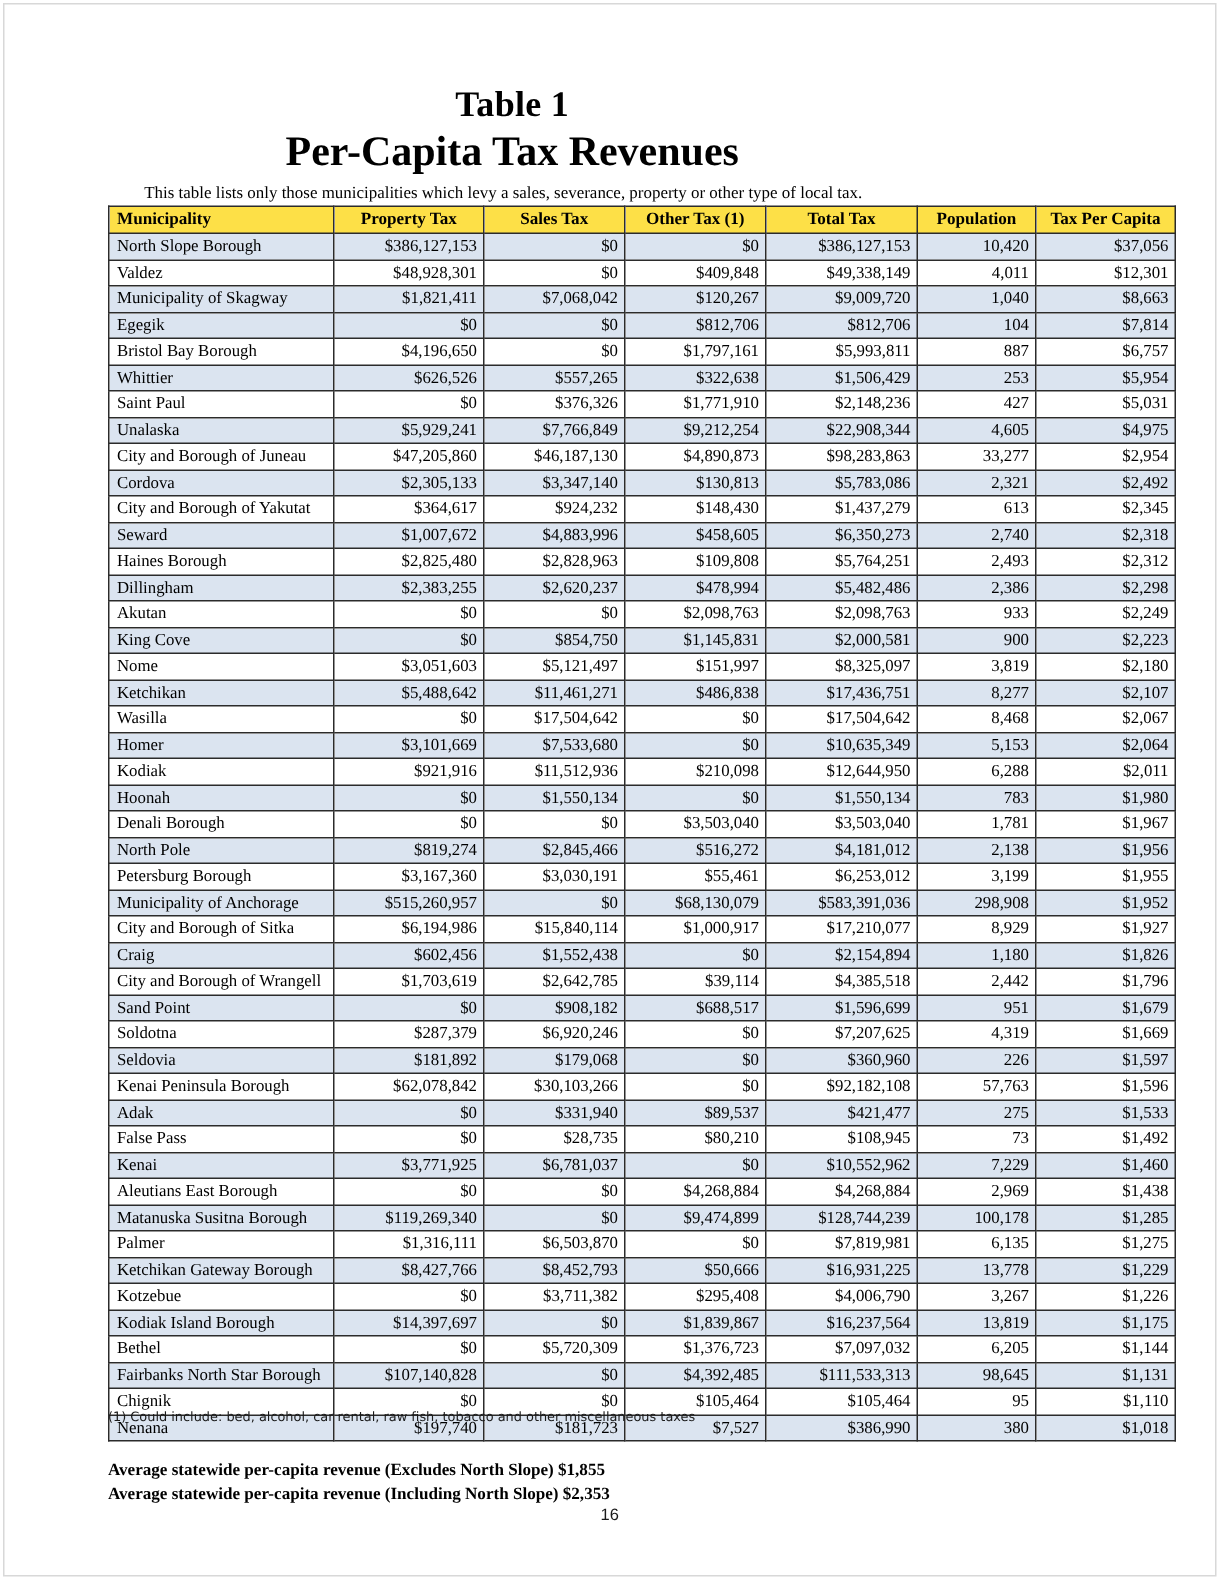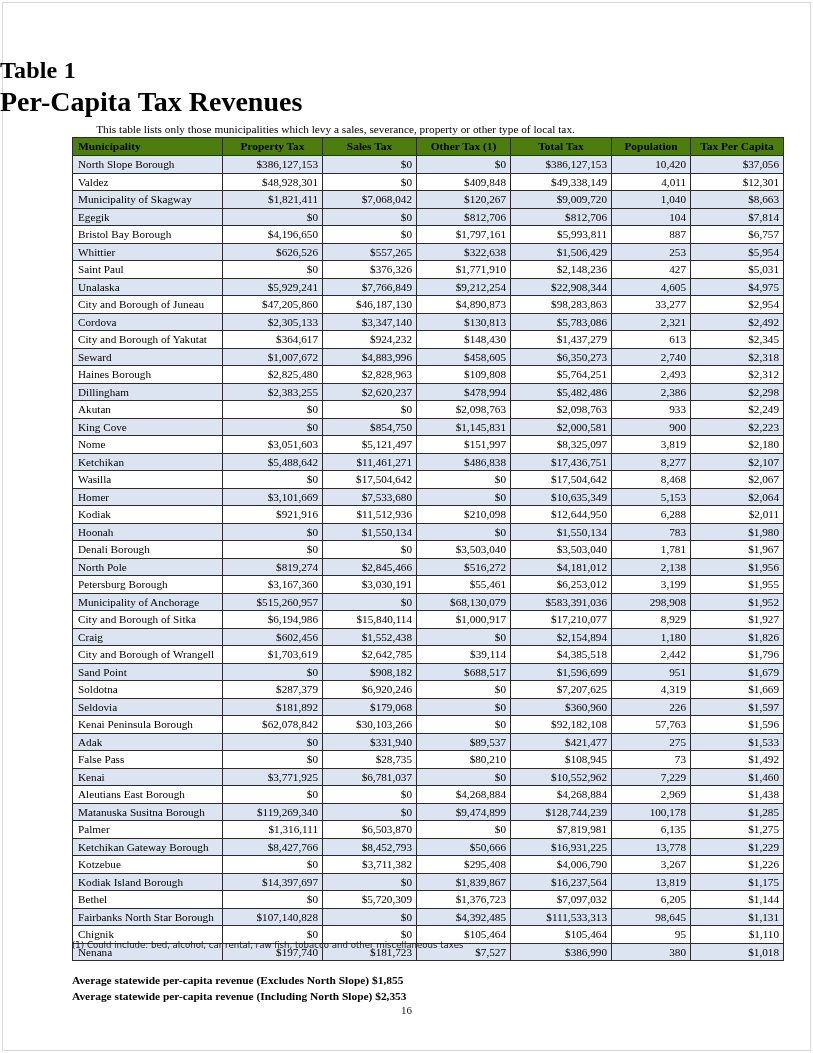--- a/index.html
+++ b/index.html
@@ -32,20 +32,21 @@
     box-sizing: border-box;
     pointer-events: none;
   }
 
   
   .title-block {
     position: absolute;
     left: 0;
     top: 56px;
     width: 683px;
+    text-align: center;
   }
   .title-1 {
     font-family: "Liberation Serif", "DejaVu Serif", serif;
     font-weight: bold;
     font-size: 24px;
     line-height: 28px;
     letter-spacing: 0.2px;
   }
   .title-2 {
     font-family: "Liberation Serif", "DejaVu Serif", serif;
@@ -79,21 +80,21 @@
   }
   table.tax th, table.tax td {
     border: 1px solid #2b2b2b;
     padding: 0 4px;
     height: 16.5px;
     line-height: 16.5px;
     white-space: nowrap;
     overflow: hidden;
   }
   table.tax thead th {
-    background: #4d7c0f;
+    background: #fde047;
     font-weight: bold;
     font-size: 11.4px;
     text-align: center;
     height: 17px;
     line-height: 17px;
   }
   table.tax thead th.col-muni {
     text-align: left;
     padding-left: 5px;
   }
@@ -137,21 +138,21 @@
     line-height: 16px;
     color: #000000;
   }
   .summary div { white-space: nowrap; font-family: Liberation Serif, serif; }
   .page-number {
     position: absolute;
     left: 0;
     top: 1004px;
     width: 813px;
     text-align: center;
-    font-family: Liberation Serif, serif;
+    font-family: Liberation Sans, sans-serif;
     font-size: 11px;
     color: #1a1a1a;
   }
 </style>
 </head>
 <body>
 
 <div class="page">
 
   <div class="page-frame"></div>

